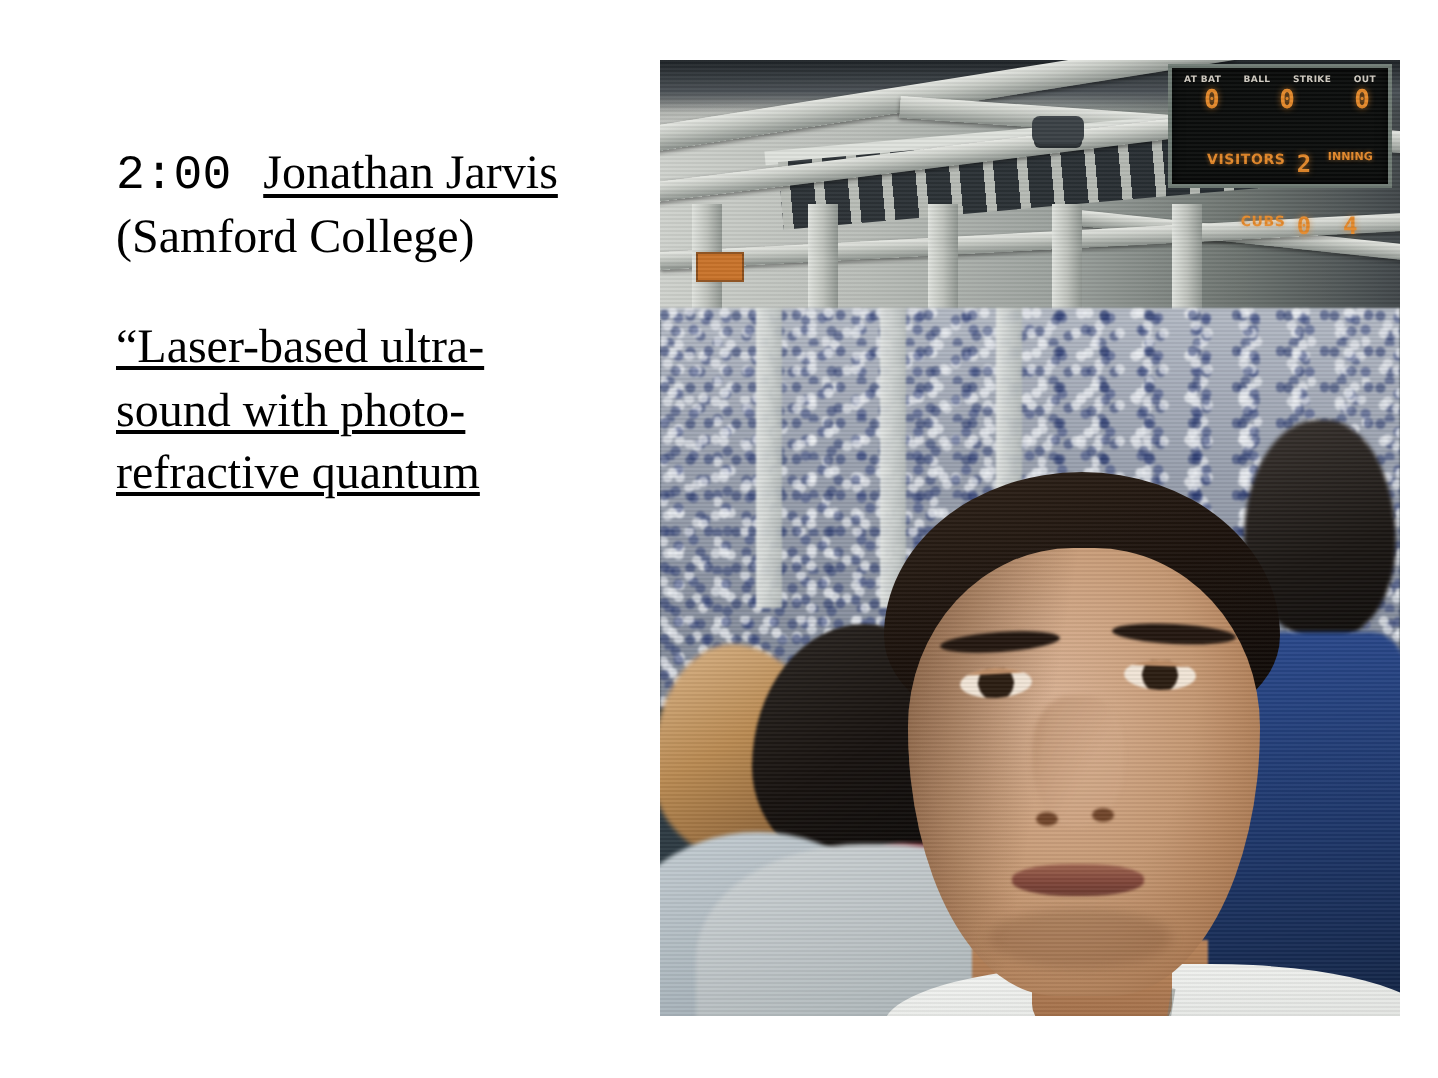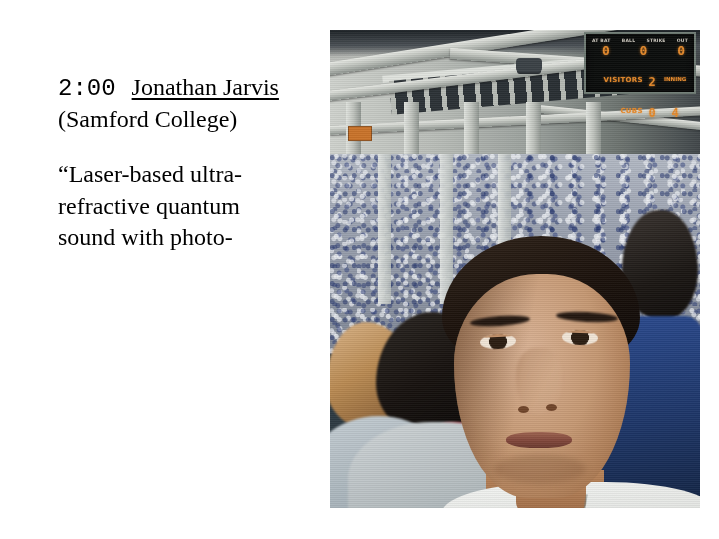--- a/index.html
+++ b/index.html
@@ -46,20 +46,21 @@
   }
 
   .quote-block {
     margin-top: 24px;
     font-size: 24px;
     line-height: 31.5px;
     width: 240px;
   }
   .quote-line {
     white-space: nowrap;
+    text-decoration: underline;
   }
 
   
   .photo {
     position: absolute;
     left: 330px;
     top: 30px;
     width: 370px;
     height: 478px;
     overflow: hidden;
@@ -500,22 +501,22 @@
 <div class="slide-text">
 
   <div class="speaker-line">
     <span class="speaker-time">2:00</span><span class="speaker-name">Jonathan Jarvis</span>
   </div>
 
   <div class="affiliation-line">(Samford College)</div>
 
   <div class="quote-block">
     <div class="quote-line">“Laser-based ultra-</div>
+    <div class="quote-line">sound with photo-</div>
     <div class="quote-line">refractive quantum</div>
-    <div class="quote-line">sound with photo-</div>
   </div>
 
 </div>
 
 <div class="photo">
 
   <div class="deck">
     <div class="deck-shadow"></div>
     <div class="beam beam-a"></div>
     <div class="beam beam-c"></div>

